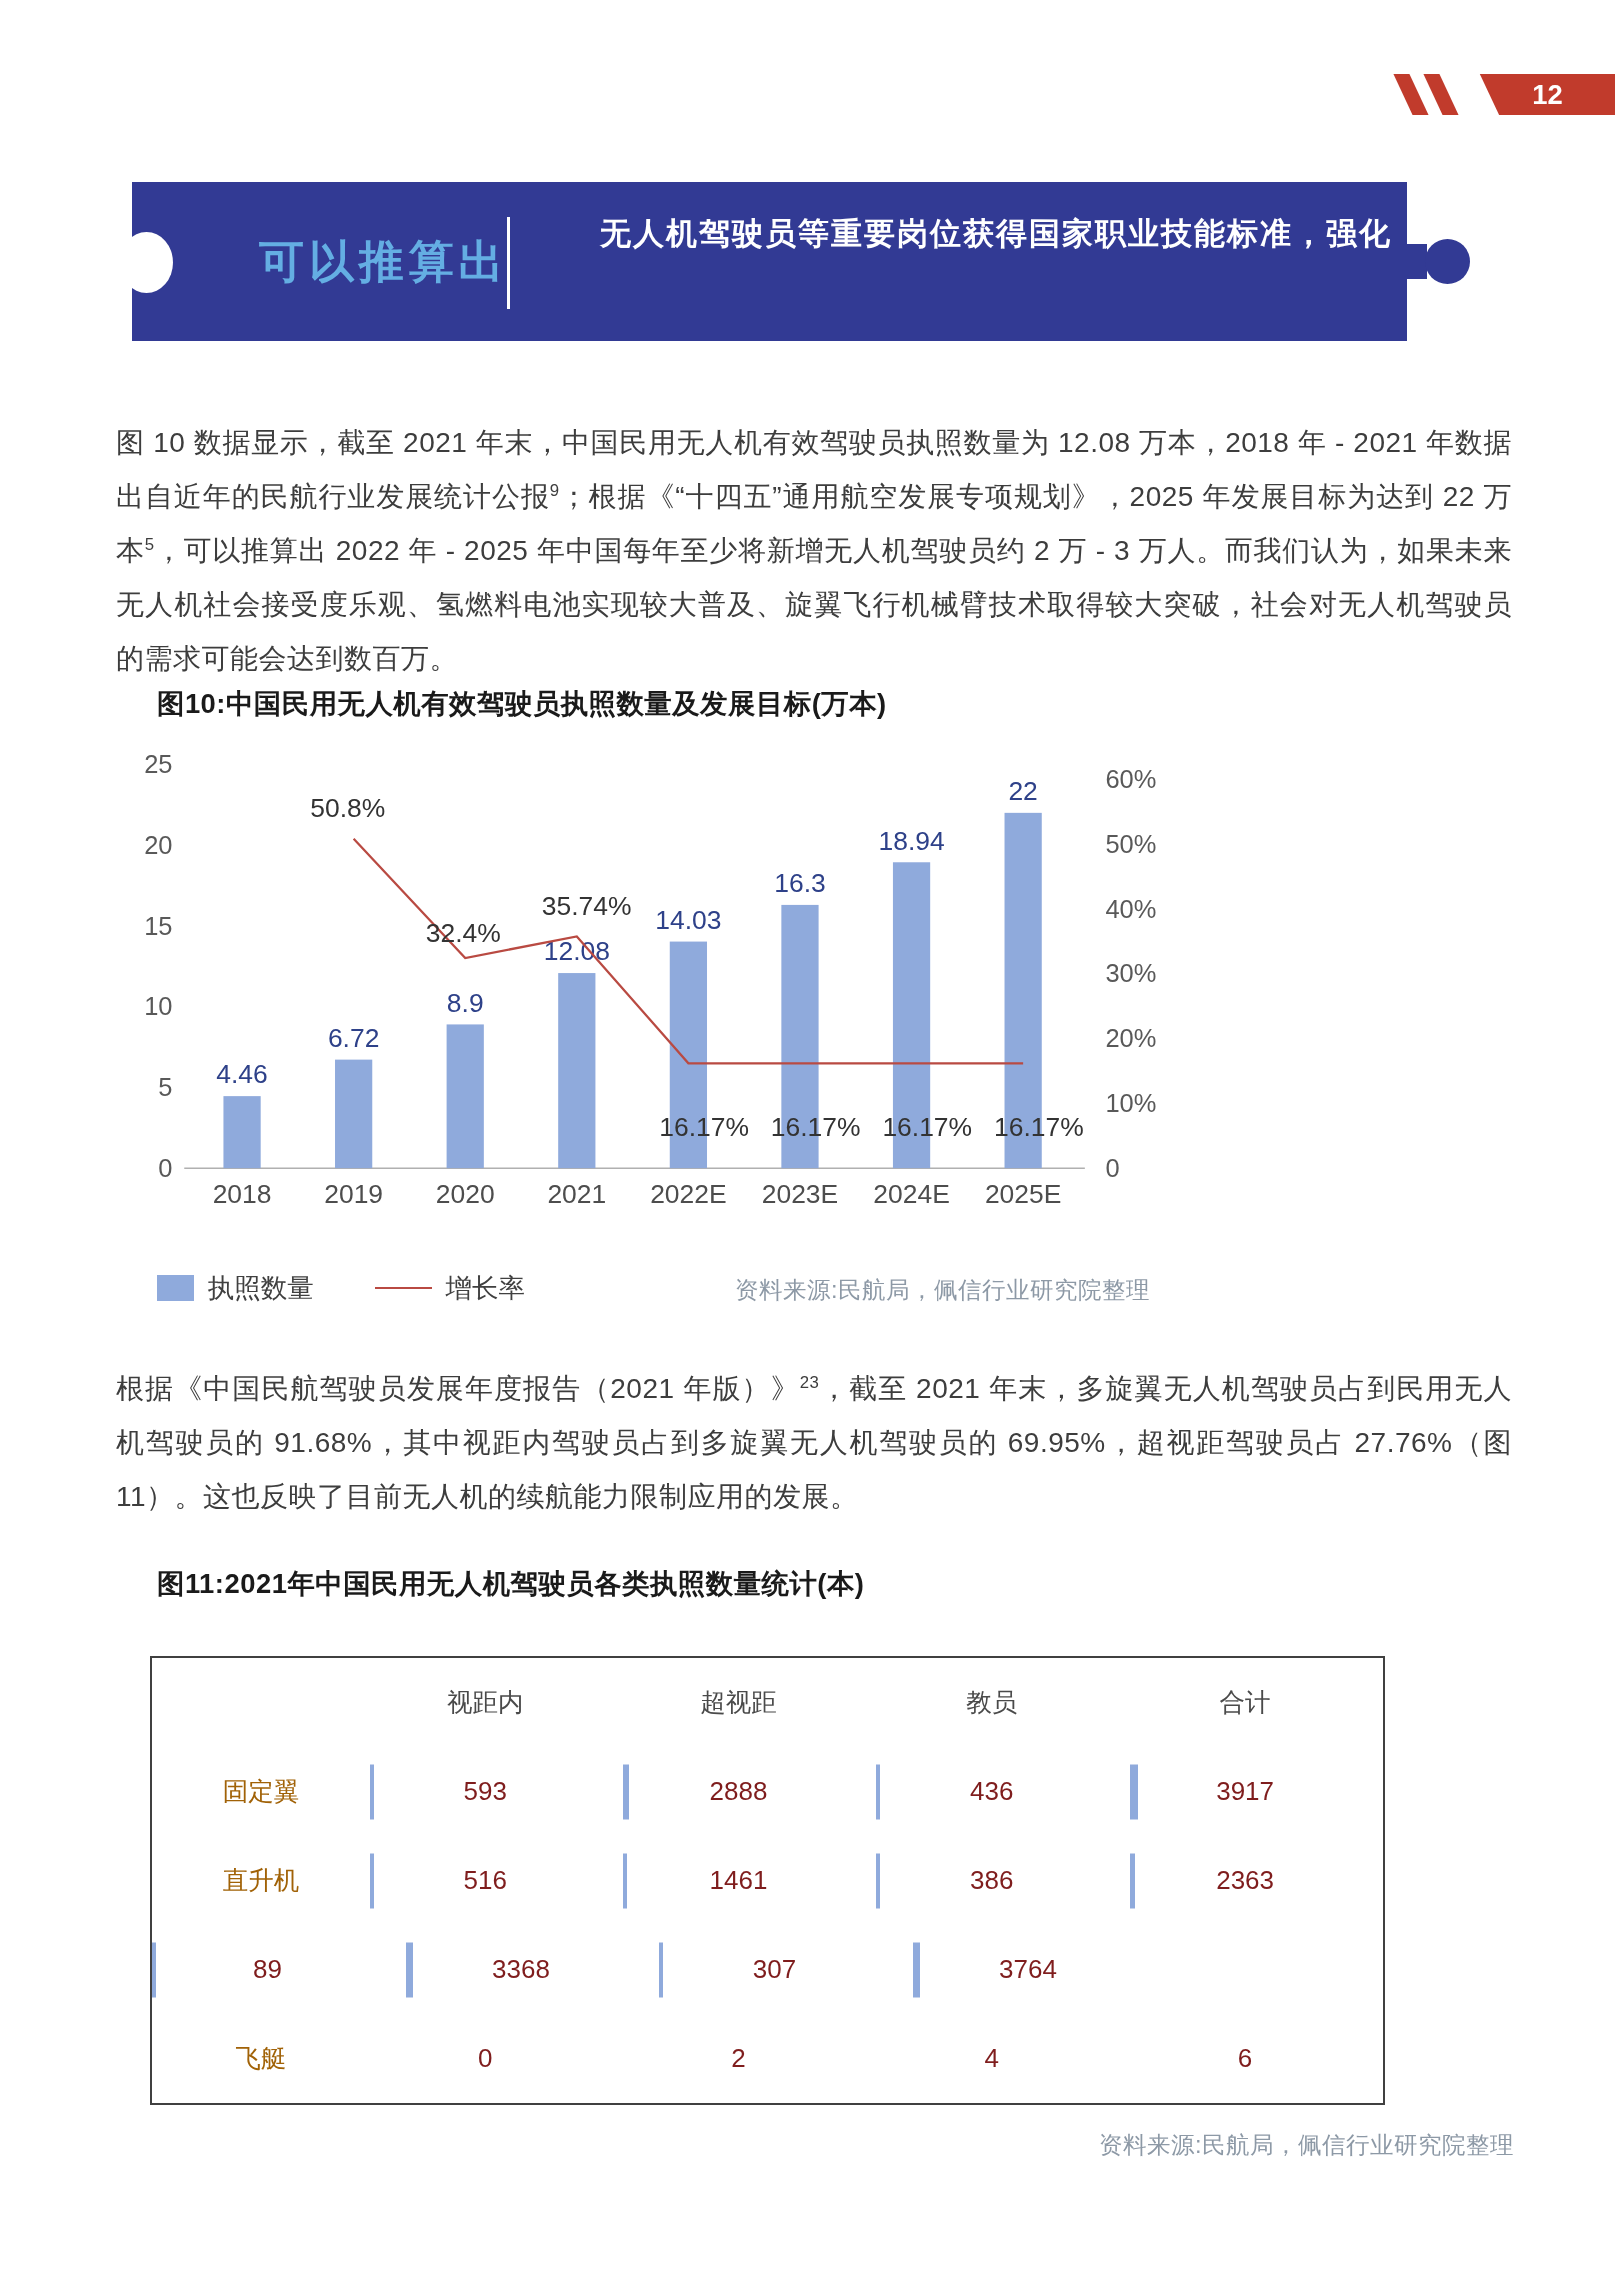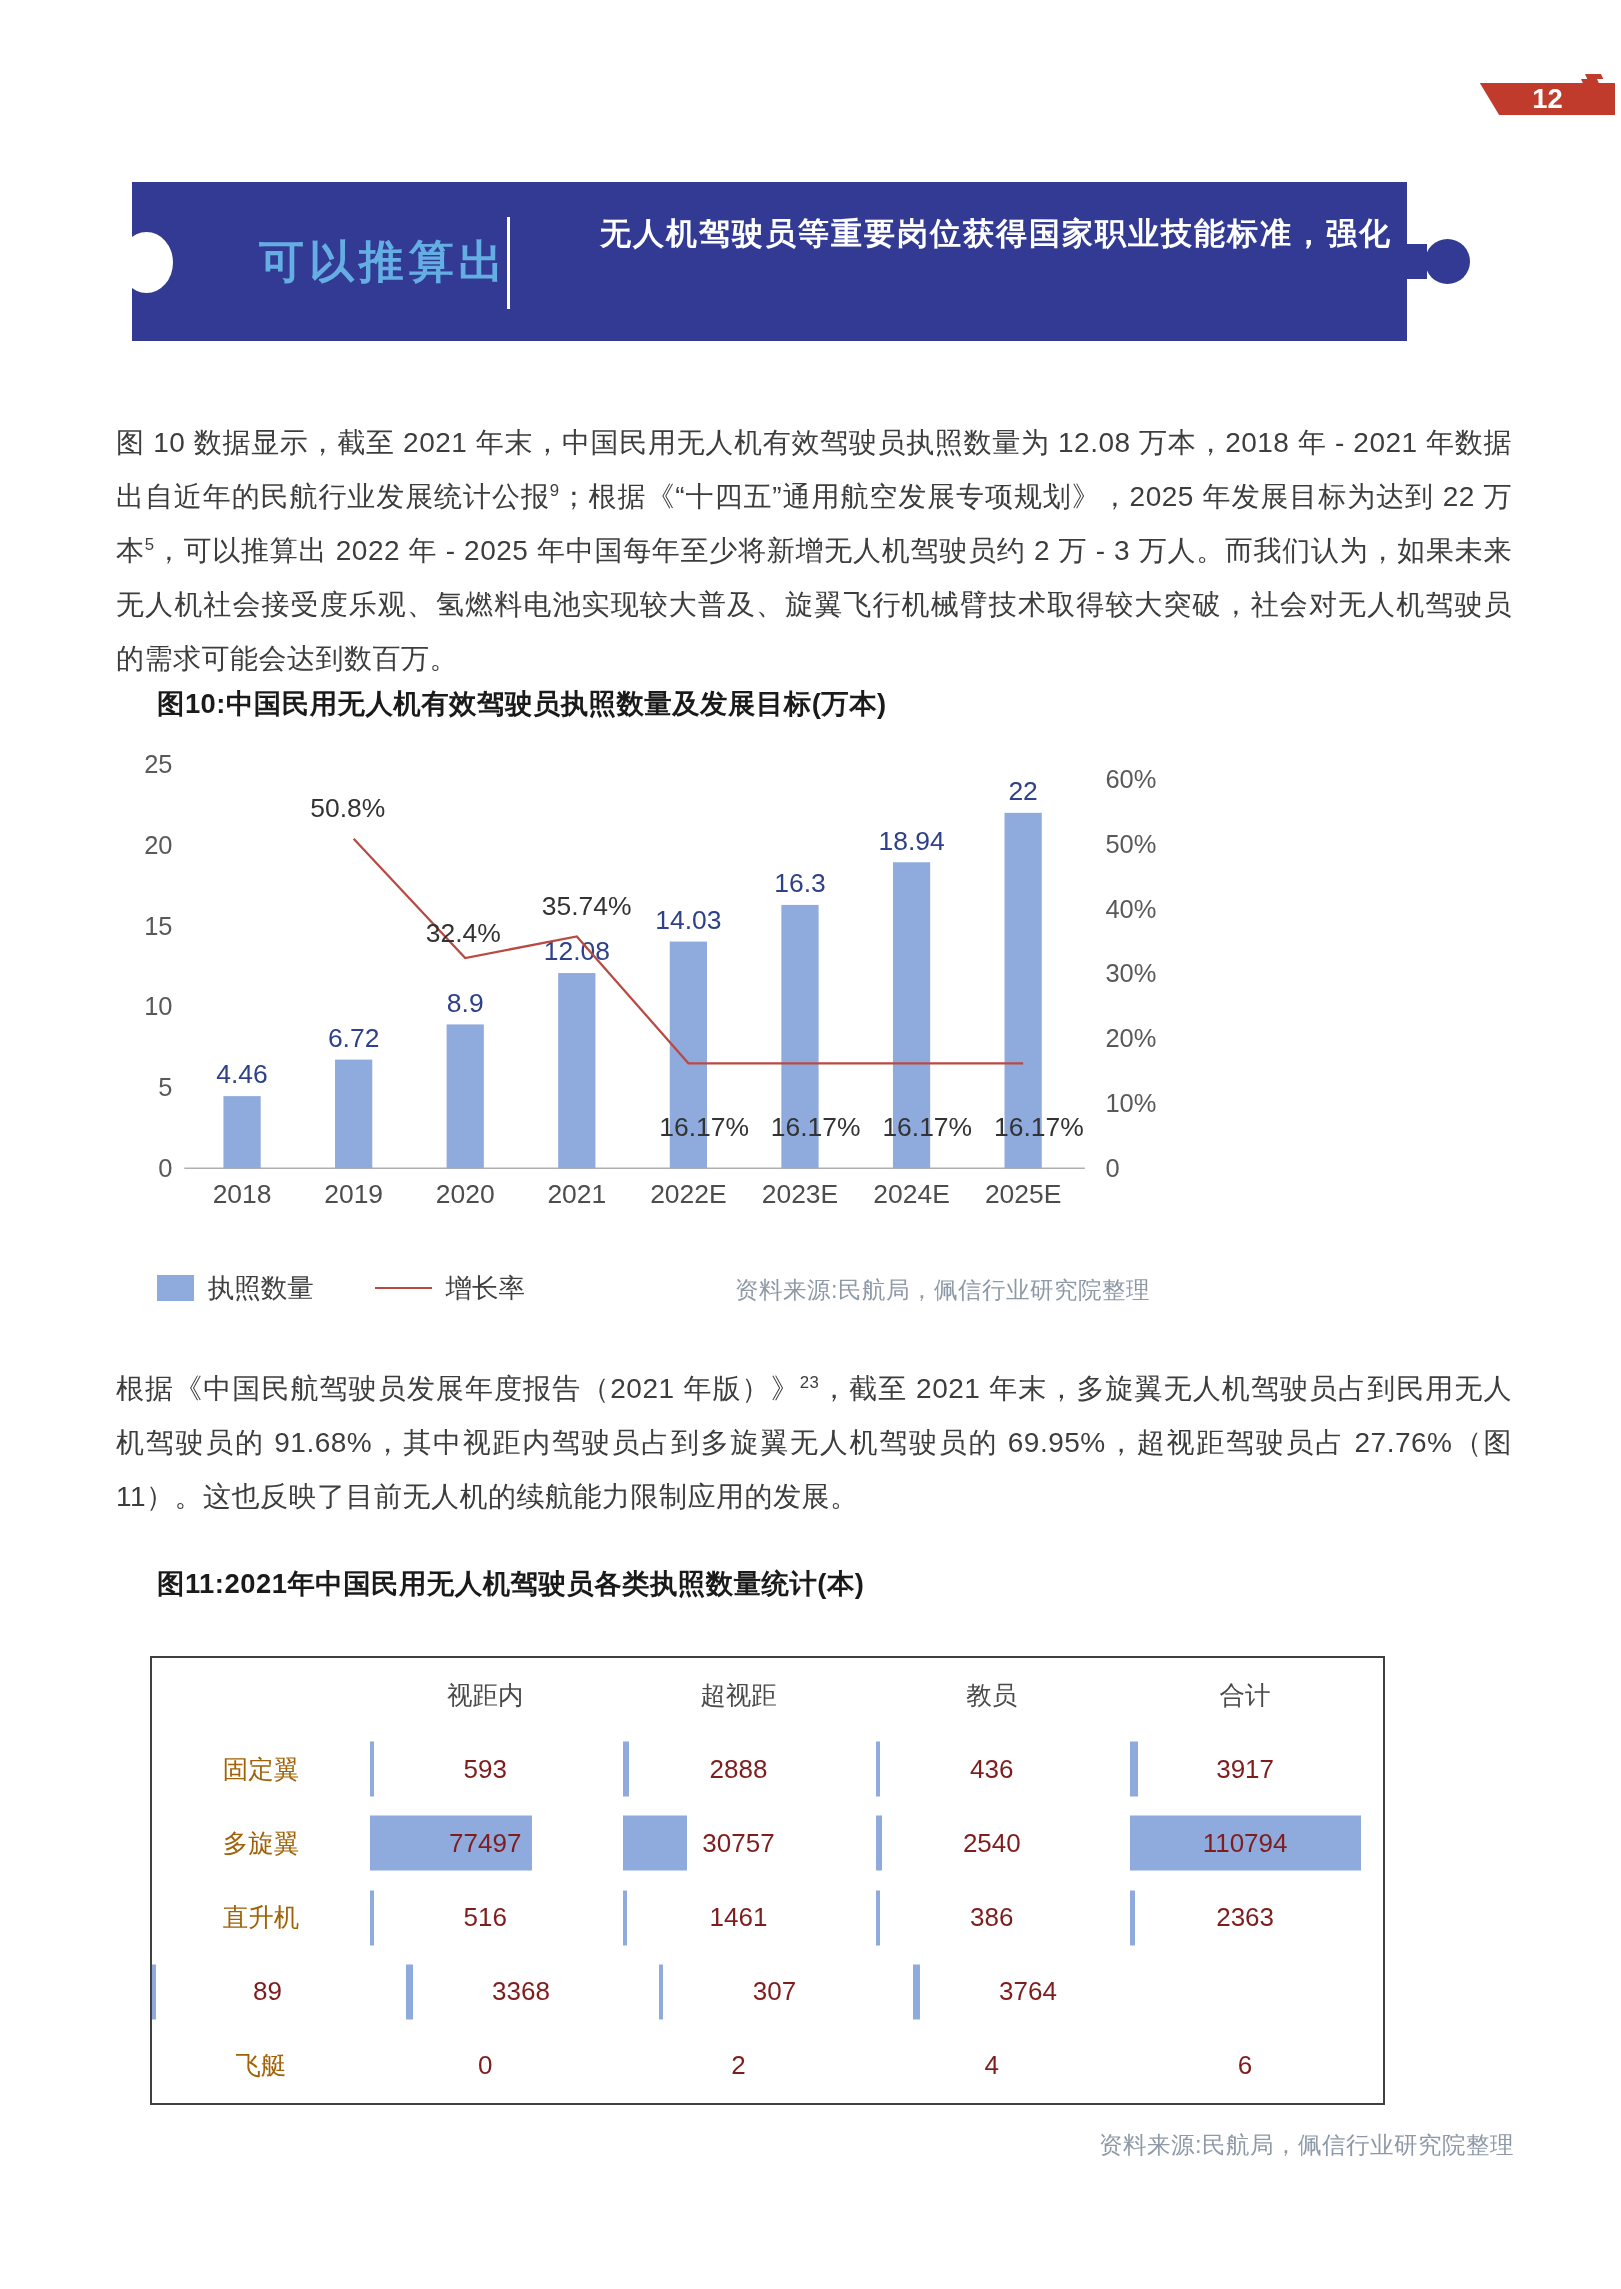--- a/index.html
+++ b/index.html
@@ -1,20 +1,20 @@
 <!DOCTYPE html>
 <html><head>
 <meta charset="utf-8">
 <style>
   html,body{margin:0;padding:0;background:#ffffff;}
   body{font-family:"Liberation Sans","DejaVu Sans",sans-serif;}
   #page{position:relative;width:1621px;height:2290px;background:#ffffff;overflow:hidden;}
 
   
-  .marker{position:absolute;top:74px;right:5.9px;height:41px;display:flex;align-items:flex-end;flex-direction:column;}
+  .marker{position:absolute;top:74px;right:5.9px;height:41px;display:flex;align-items:flex-end;}
   .stripe{width:15.7px;height:41px;background:#c13b2c;transform:skewX(25deg);}
   .stripe.s1{margin-right:13.7px;}
   .stripe.s2{margin-right:17.6px;}
   .num-box{width:149px;height:41px;background:#c13b2c;clip-path:polygon(13.7px 0,100% 0,100% 100%,33px 100%);
     color:#fff;font-weight:bold;font-size:27.4px;display:flex;align-items:center;justify-content:center;padding-left:13.7px;box-sizing:border-box;}
 
   
   .banner{position:absolute;left:132px;top:182px;width:1275px;height:159px;background:#323a94;}
   .banner-notch{position:absolute;left:-11.8px;top:50%;margin-top:-30px;width:53px;height:61px;border-radius:50%;background:#ffffff;}
   .banner-knob-neck{position:absolute;right:-19.6px;top:62px;width:23.5px;height:35px;background:#323a94;}
@@ -163,39 +163,20 @@
         <div class="tcell">
           <div class="bar" style="width: 3.9px;"></div>
           <span class="val">436</span>
         </div>
         <div class="tcell">
           <div class="bar" style="width: 8.1px;"></div>
           <span class="val">3917</span>
         </div>
       </div>
       <div class="trow ">
-        <div class="tlabel">多旋翼</div>
-        <div class="tcell">
-          <div class="bar" style="width: 162px;"></div>
-          <span class="val">77497</span>
-        </div>
-        <div class="tcell">
-          <div class="bar" style="width: 64px;"></div>
-          <span class="val">30757</span>
-        </div>
-        <div class="tcell">
-          <div class="bar" style="width: 5.3px;"></div>
-          <span class="val">2540</span>
-        </div>
-        <div class="tcell">
-          <div class="bar" style="width: 231px;"></div>
-          <span class="val">110794</span>
-        </div>
-      </div>
-      <div class="trow ">
         <div class="tlabel">直升机</div>
         <div class="tcell">
           <div class="bar" style="width: 3.9px;"></div>
           <span class="val">516</span>
         </div>
         <div class="tcell">
           <div class="bar" style="width: 3.9px;"></div>
           <span class="val">1461</span>
         </div>
         <div class="tcell">

